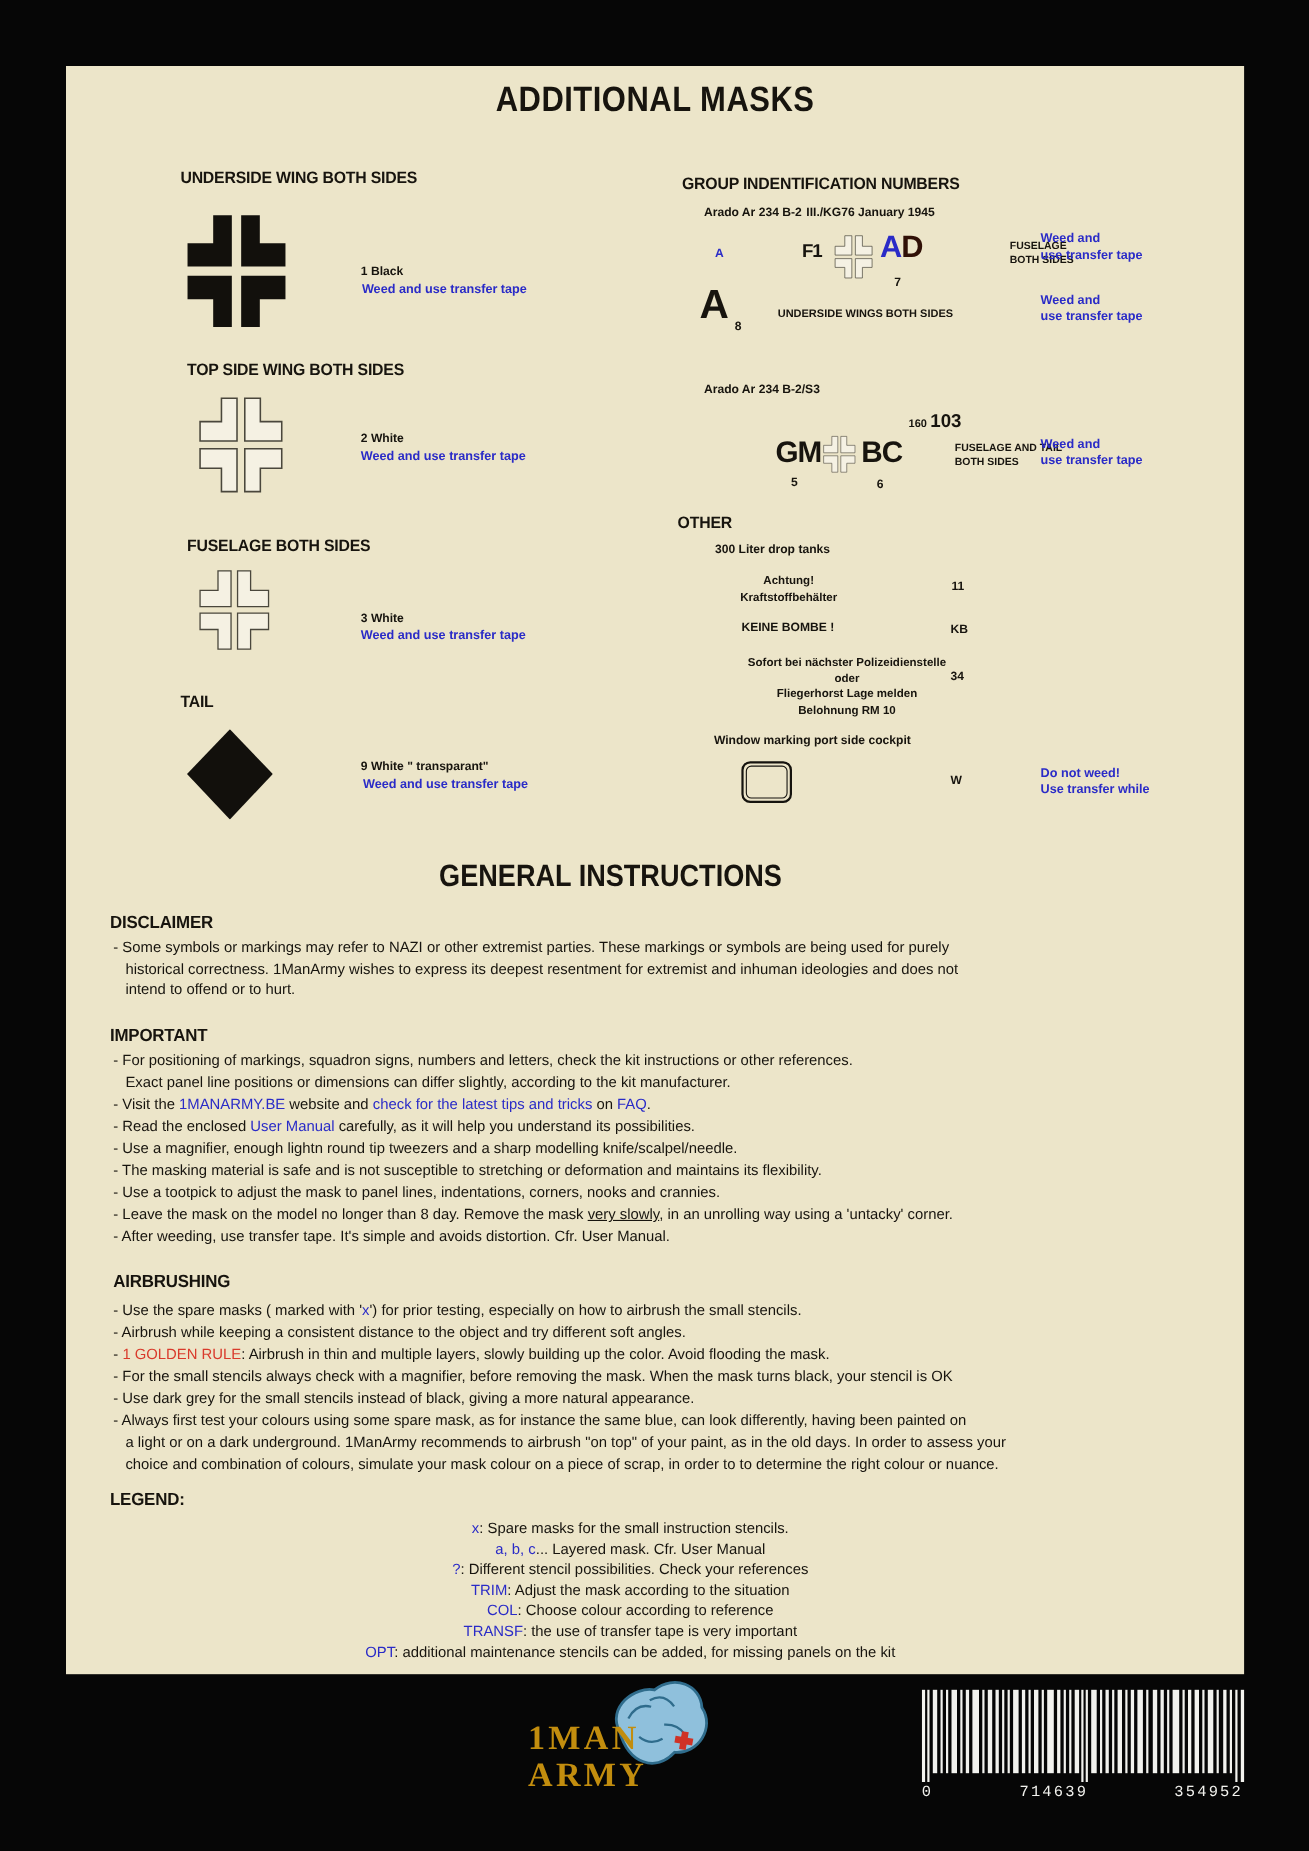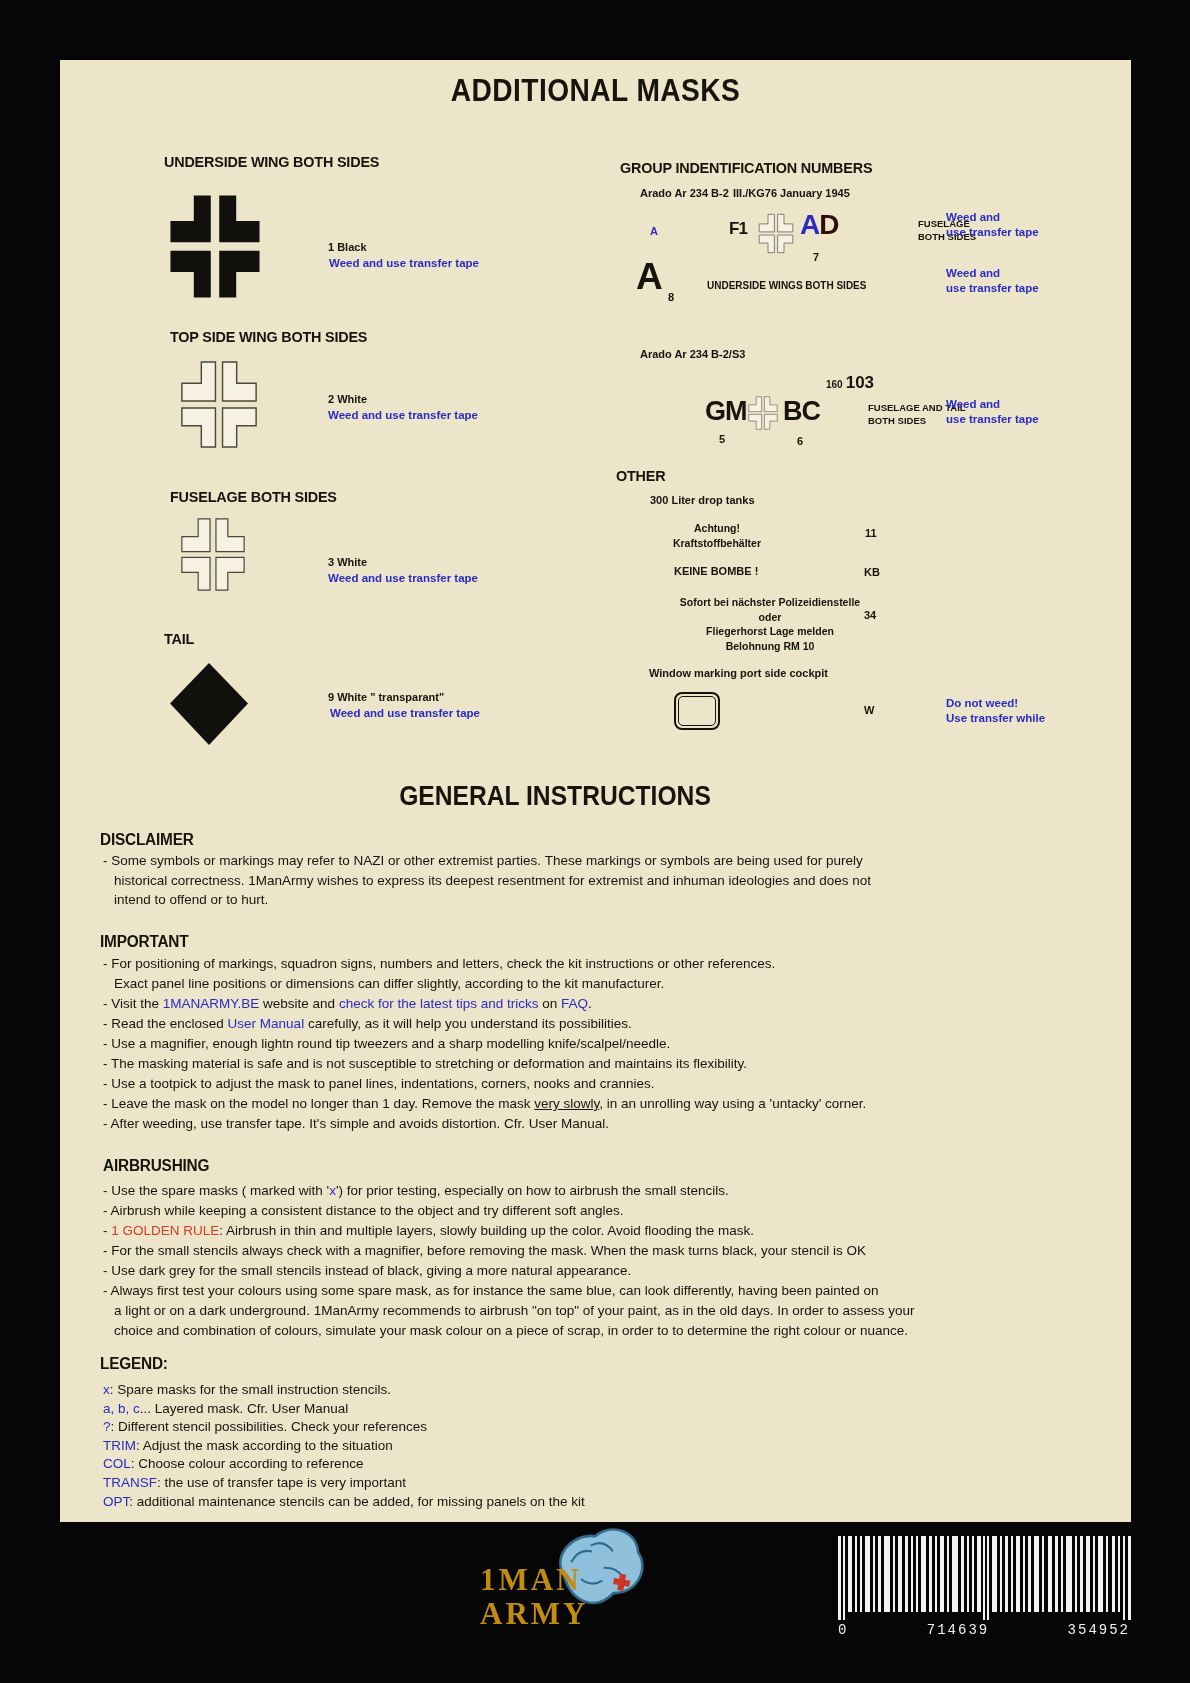--- a/index.html
+++ b/index.html
@@ -73,21 +73,21 @@
   .win-code{left:804px;top:644px;}
   .win-note{left:886px;top:636px;}
 
   
   .h-disclaimer{left:40px;top:771px;} .disc-list{left:43px;top:791px;width:940px;}
   .h-important{left:40px;top:873px;}  .imp-list{left:43px;top:894px;width:945px;}
   .h-airbrushing{left:43px;top:1097px;} .air-list{left:43px;top:1121px;width:950px;}
   .h-legend{left:40px;top:1295px;}    .leg-list{left:43px;top:1321px;width:940px;}
   .line{white-space:pre-line;padding-left:11px;text-indent:-11px;font-size:13.5px;line-height:20px;color:var(--ink);}
   .disc-list .line{line-height:19.5px;}
-  .leg-list .line{padding-left:0;text-indent:0;line-height:18.6px;}
+  .leg-list .line{padding-left:0;text-indent:0;line-height:18.6px;text-align:center;}
   .b{color:var(--blue);} .r{color:var(--red);} .u{text-decoration:underline;}
 
   
   .cross-black path{fill:#12100c;}
   .cross-white path{fill:#f5f1e3;stroke:#4a473c;stroke-width:1.6;stroke-linejoin:miter;}
   .diamond polygon{fill:#12100c;}
 
   
   .footer-logo{left:480px;top:1533px;width:170px;height:145px;}
   .brain-icon{position:absolute;left:62px;top:-8px;width:104px;height:92px;transform:rotate(-12deg);}
@@ -217,21 +217,21 @@
 
     <div class="abs h2 h-important">IMPORTANT</div>
     <div class="abs imp-list">
         <div class="line"><span>- For positioning of markings, squadron signs, numbers and letters, check the kit instructions or other references.
 Exact panel line positions or dimensions can differ slightly, according to the kit manufacturer.</span></div>
         <div class="line"><span>- Visit the </span><span class="b">1MANARMY.BE</span><span> website and </span><span class="b">check for the latest tips and tricks</span><span> on </span><span class="b">FAQ</span><span>.</span></div>
         <div class="line"><span>- Read the enclosed </span><span class="b">User Manual</span><span> carefully, as it will help you understand its possibilities.</span></div>
         <div class="line"><span>- Use a magnifier, enough lightn round tip tweezers and a sharp modelling knife/scalpel/needle.</span></div>
         <div class="line"><span>- The masking material is safe and is not susceptible to stretching or deformation and maintains its flexibility.</span></div>
         <div class="line"><span>- Use a tootpick to adjust the mask to panel lines, indentations, corners, nooks and crannies.</span></div>
-        <div class="line"><span>- Leave the mask on the model no longer than 1 day. Remove the mask </span><span class="u">very slowly</span><span>, in an unrolling way using a 'untacky' corner.</span></div>
+        <div class="line"><span>- Leave the mask on the model no longer than 8 day. Remove the mask </span><span class="u">very slowly</span><span>, in an unrolling way using a 'untacky' corner.</span></div>
         <div class="line"><span>- After weeding, use transfer tape. It's simple and avoids distortion. Cfr. User Manual.</span></div>
       </div>
 
     <div class="abs h2 h-airbrushing">AIRBRUSHING</div>
     <div class="abs air-list">
         <div class="line"><span>- Use the spare masks ( marked with '</span><span class="b">x</span><span>') for prior testing, especially on how to airbrush the small stencils.</span></div>
         <div class="line"><span>- Airbrush while keeping a consistent distance to the object and try different soft angles.</span></div>
         <div class="line"><span>- </span><span class="r">1 GOLDEN RULE</span><span>: Airbrush in thin and multiple layers, slowly building up the color. Avoid flooding the mask.</span></div>
         <div class="line"><span>- For the small stencils always check with a magnifier, before removing the mask. When the mask turns black, your stencil is OK</span></div>
         <div class="line"><span>- Use dark grey for the small stencils instead of black, giving a more natural appearance.</span></div>

